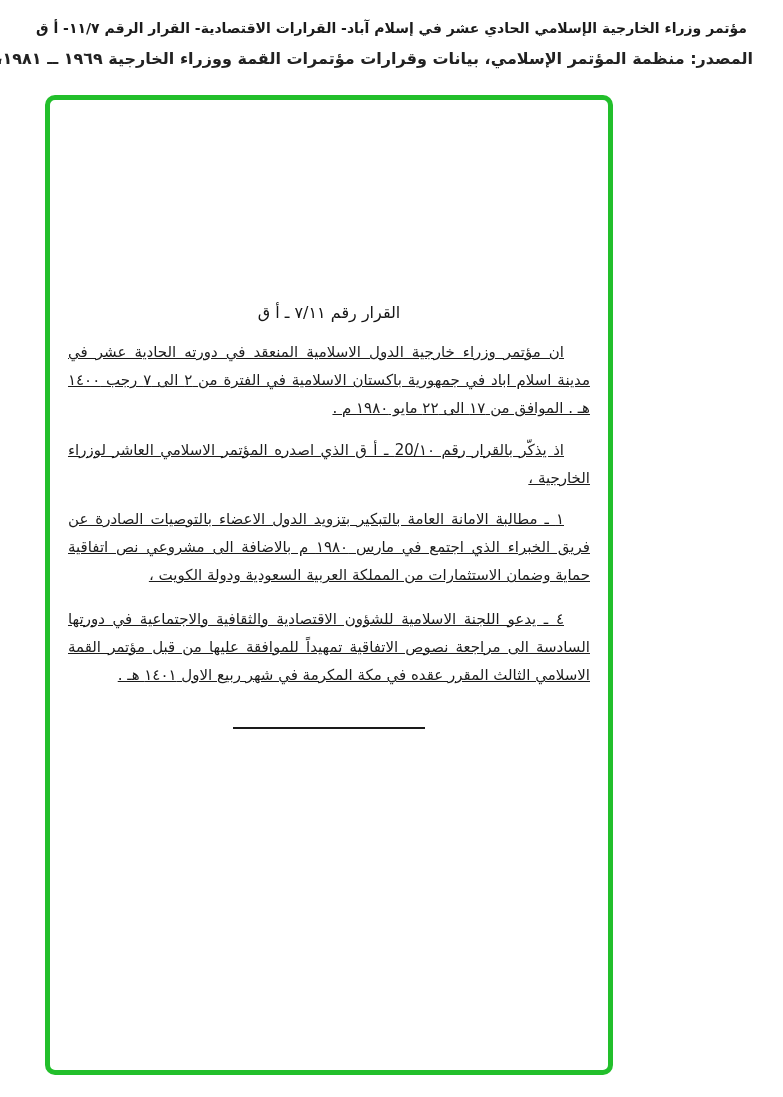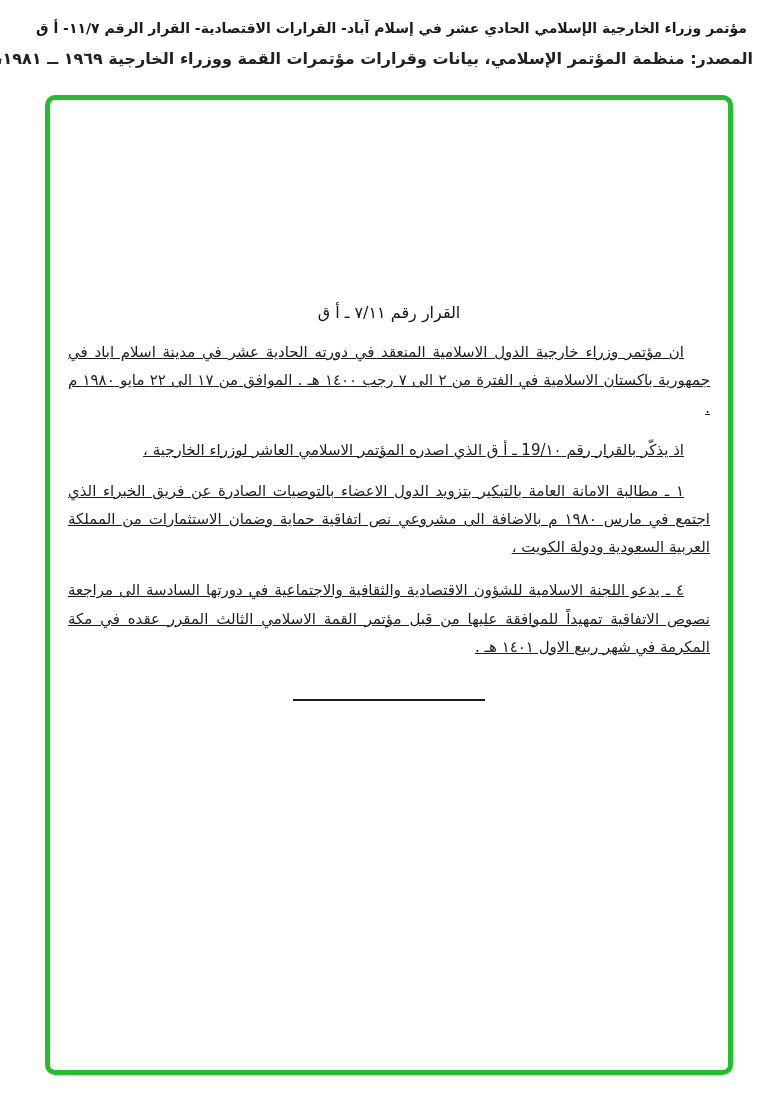--- a/index.html
+++ b/index.html
@@ -37,21 +37,21 @@
     font-weight: bold;
     color: #222;
     white-space: nowrap;
   }
 
   
   .page-frame {
     position: absolute;
     left: 45px;
     top: 95px;
-    width: 688px;
+    width: 568px;
     height: 980px;
     background: #ffffff;
     border: 5px solid #22bf2b;
     border-radius: 10px;
     box-sizing: border-box;
   }
 
   
   .doc-content {
     position: absolute;
@@ -107,20 +107,20 @@
   <div class="line1">مؤتمر وزراء الخارجية الإسلامي الحادي عشر في إسلام آباد- القرارات الاقتصادية- القرار الرقم ١١/٧- أ ق</div>
   <div class="line2">المصدر: منظمة المؤتمر الإسلامي، بيانات وقرارات مؤتمرات القمة ووزراء الخارجية ١٩٦٩ ــ ١٩٨١، ص ٦١٩</div>
 </div>
 
 <div class="page-frame" style="border-color: rgb(34, 191, 43);">
   <div class="doc-content">
 
     <div class="res-title">القرار رقم ٧/١١ ـ أ ق</div>
 
     <p>ان مؤتمر وزراء خارجية الدول الاسلامية المنعقد في دورته الحادية عشر في مدينة اسلام اباد في جمهورية باكستان الاسلامية في الفترة من ٢ الى ٧ رجب ١٤٠٠ هـ . الموافق من ١٧ الى ٢٢ مايو ١٩٨٠ م .</p>
-    <p>اذ يذكّر بالقرار رقم 19/١٠ ـ أ ق الذي اصدره المؤتمر الاسلامي العاشر لوزراء الخارجية ،</p>
+    <p>اذ يذكّر بالقرار رقم 20/١٠ ـ أ ق الذي اصدره المؤتمر الاسلامي العاشر لوزراء الخارجية ،</p>
 
     <p class="list-item">١ ـ مطالبة الامانة العامة بالتبكير بتزويد الدول الاعضاء بالتوصيات الصادرة عن فريق الخبراء الذي اجتمع في مارس ١٩٨٠ م  بالاضافة الى مشروعي نص اتفاقية حماية وضمان الاستثمارات من المملكة العربية السعودية ودولة الكويت ،</p>
     <p class="list-item">٤ ـ يدعو اللجنة الاسلامية للشؤون الاقتصادية والثقافية والاجتماعية في دورتها السادسة الى مراجعة نصوص الاتفاقية تمهيداً للموافقة عليها من قبل مؤتمر القمة الاسلامي الثالث المقرر عقده في مكة المكرمة في شهر ربيع الاول ١٤٠١ هـ .</p>
 
     <hr class="end-divider">
   </div>
 </div>
 
 </body></html>

